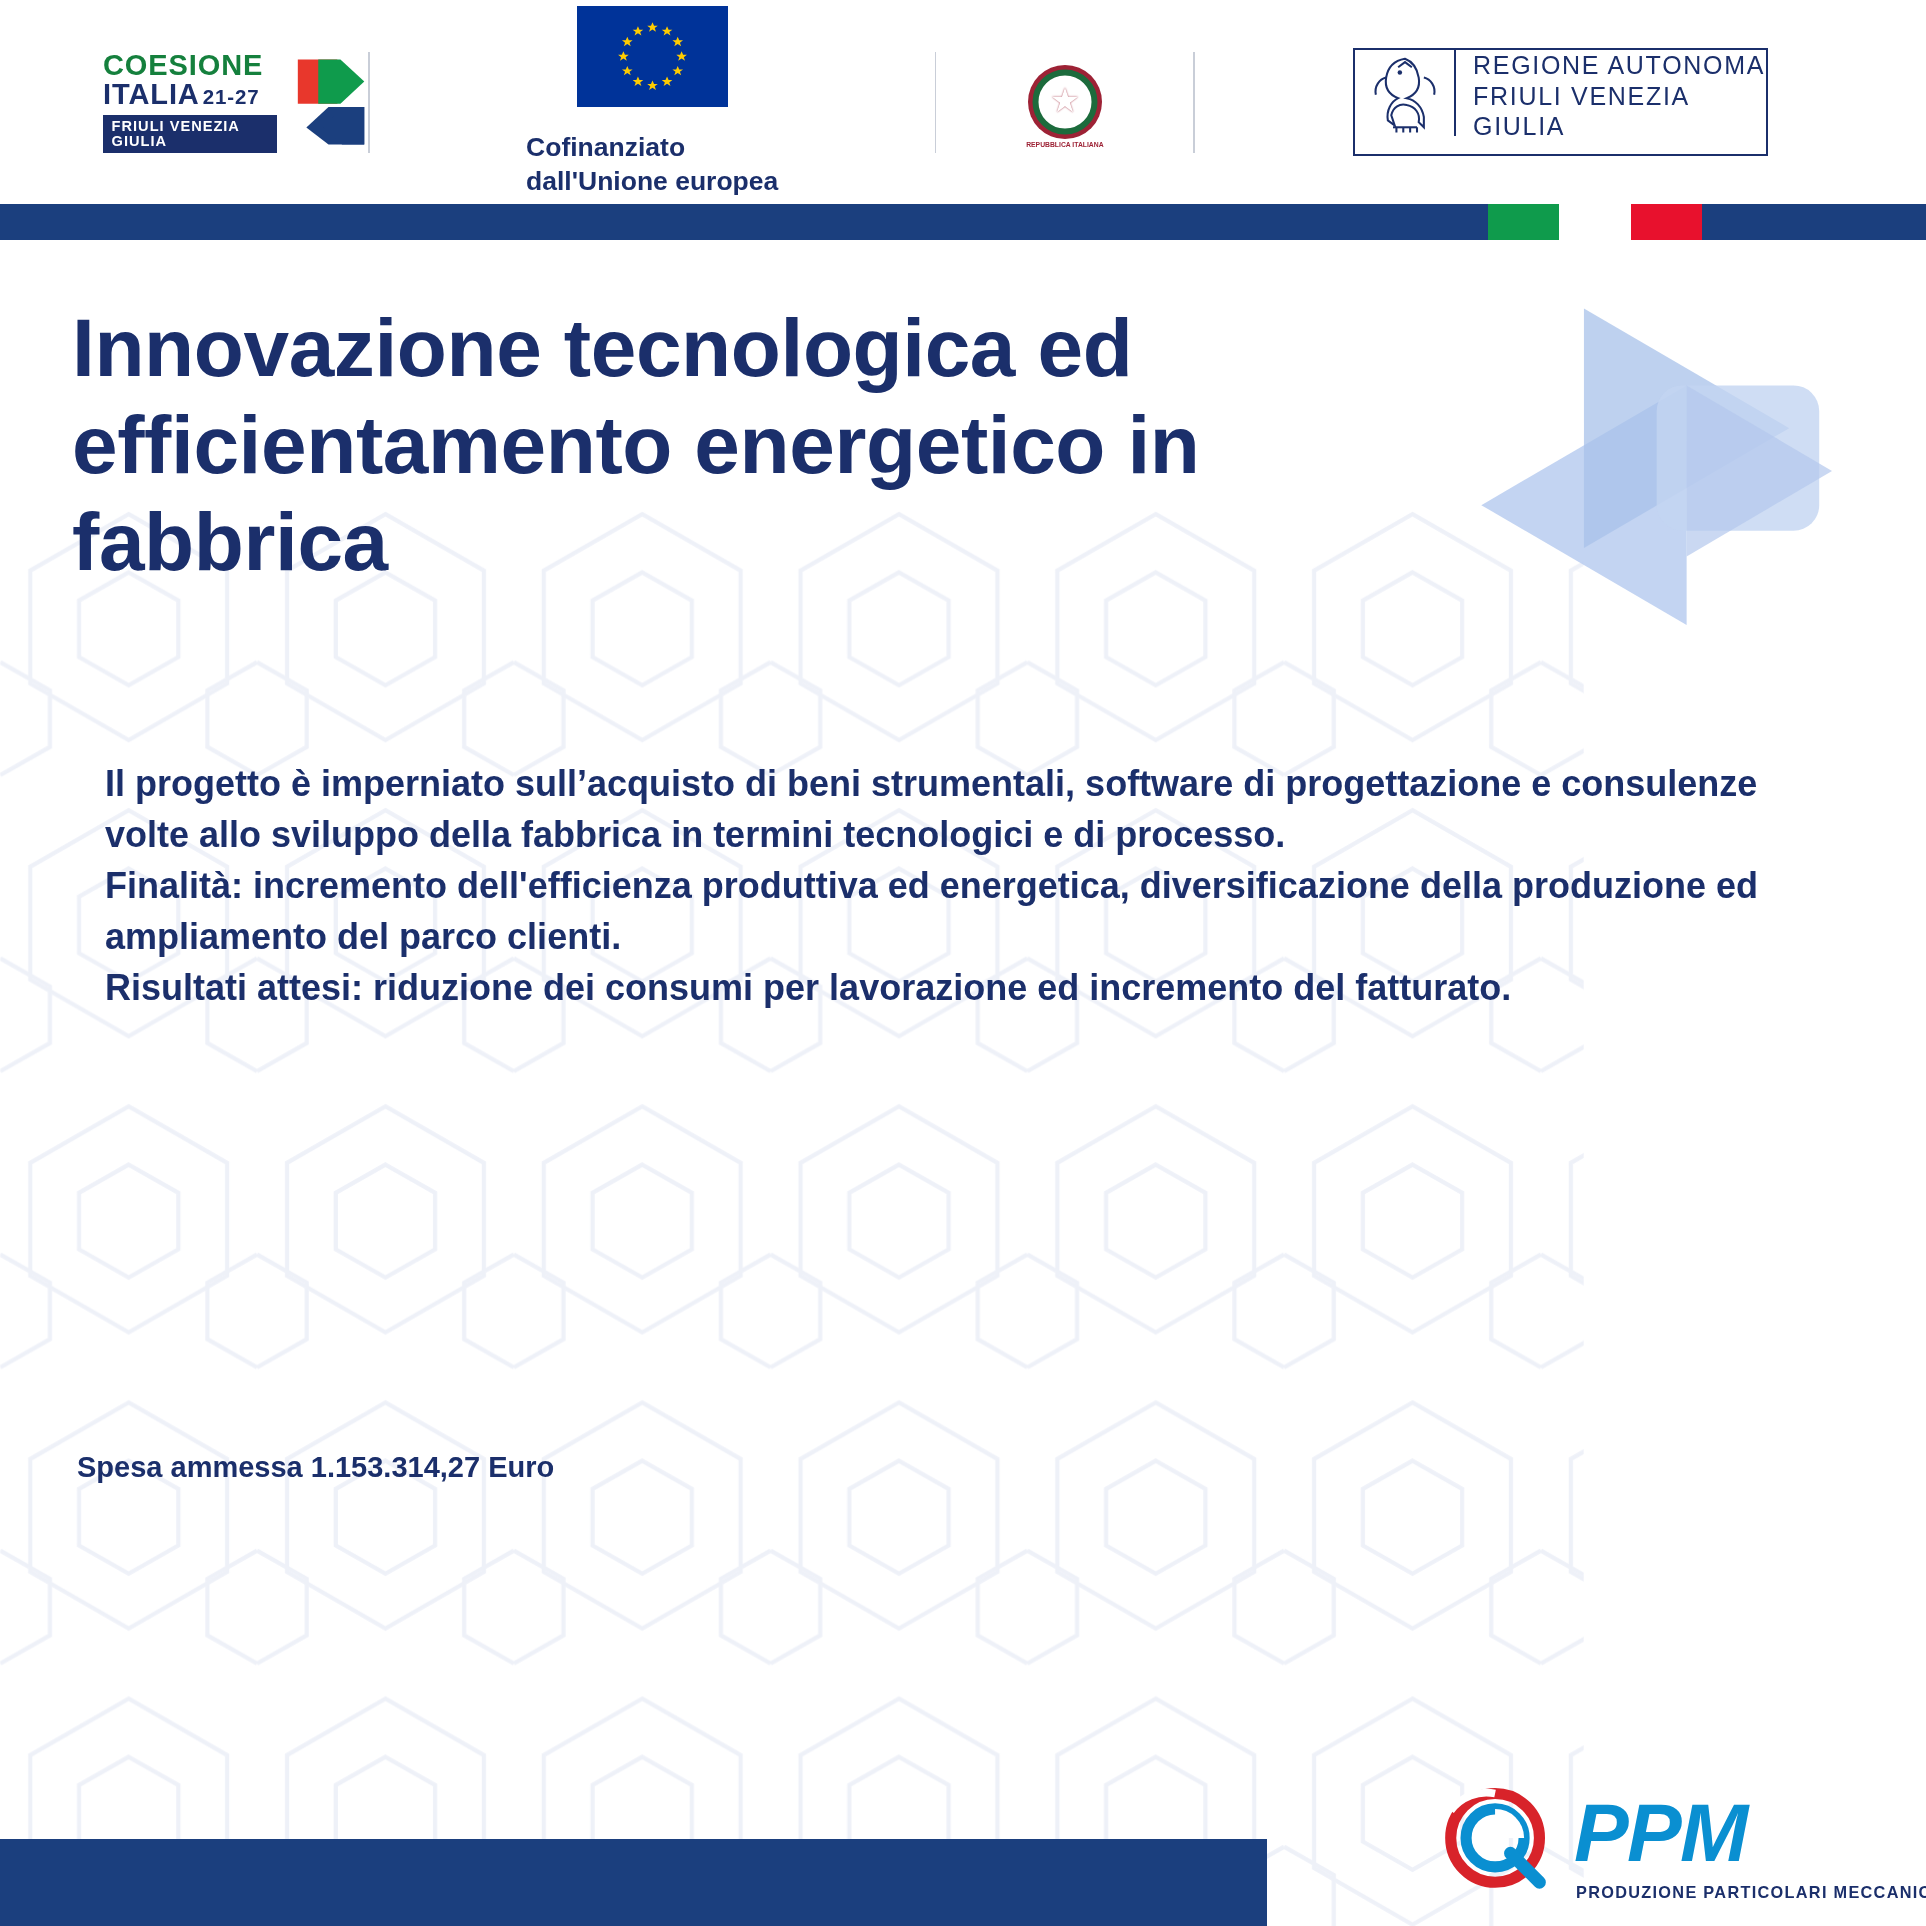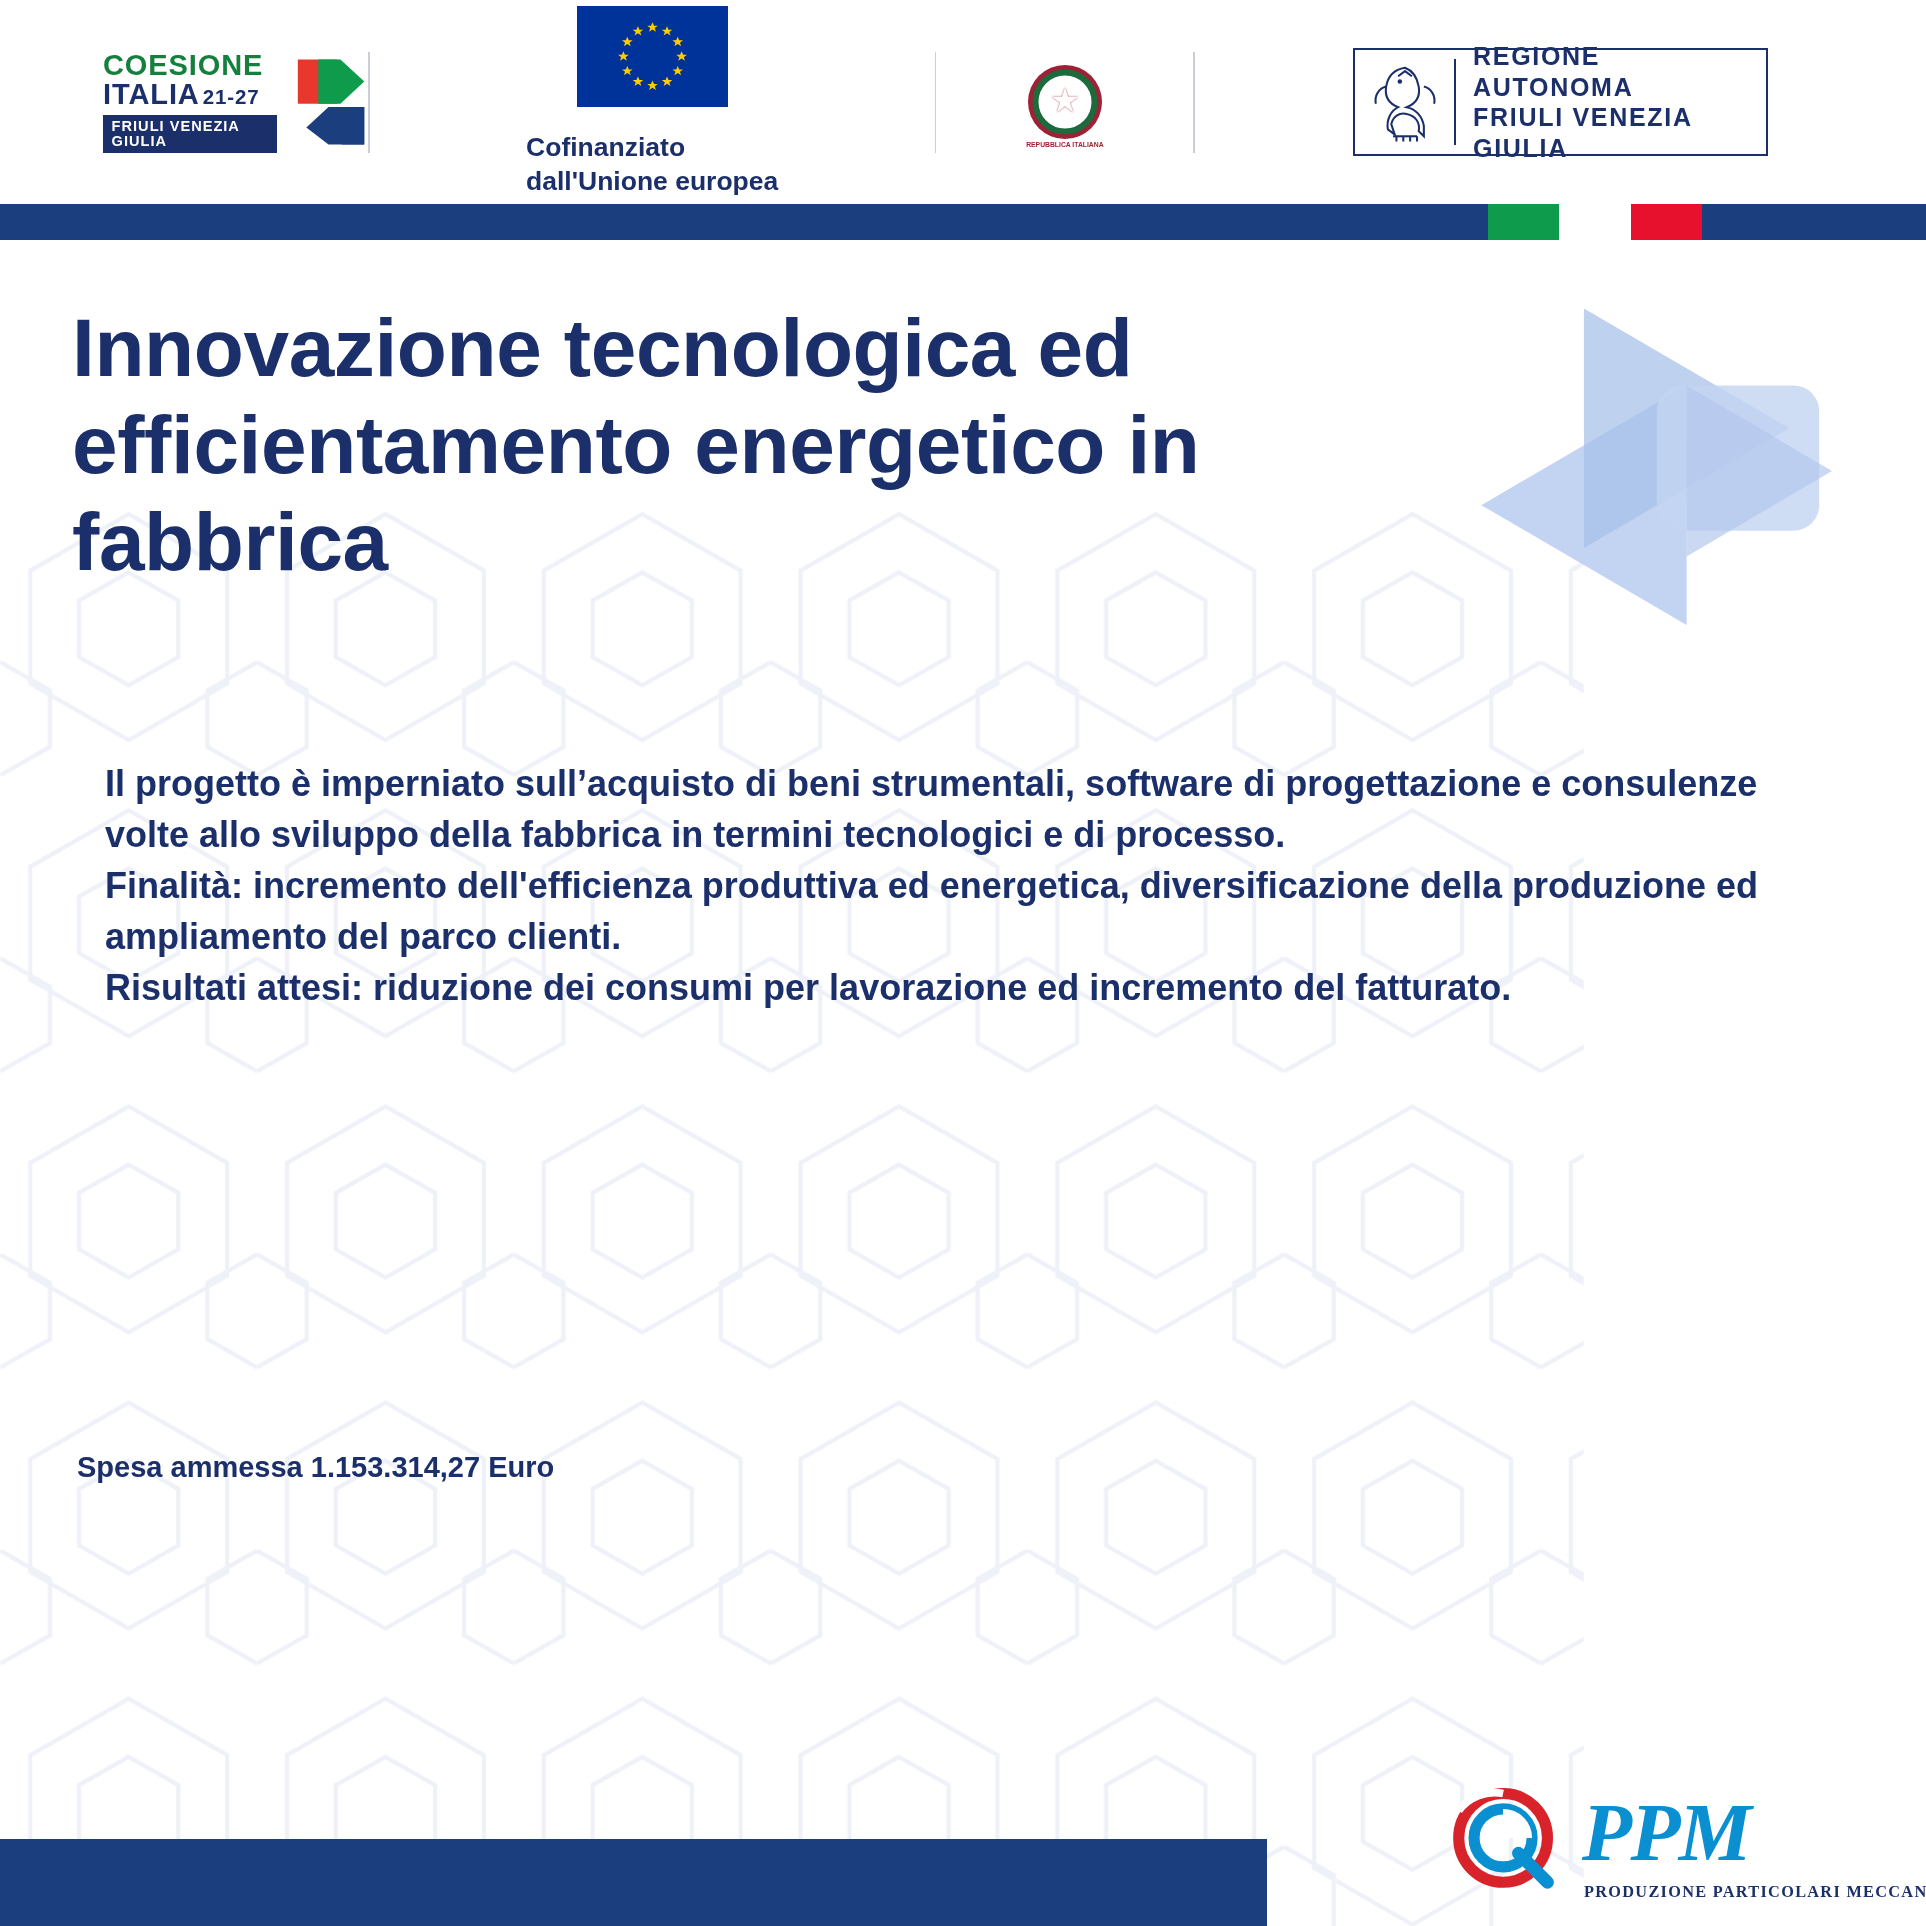--- a/index.html
+++ b/index.html
@@ -135,24 +135,23 @@
     color: #9d2235;
     white-space: nowrap;
     font-weight: bold;
   }
 
   
   .reg-slot { flex: 1; display:flex; align-items:center; justify-content:center; }
   .reg-box {
     border: 2.6px solid #1b2f6b;
     display: flex;
-    align-items: center;
+    align-items: flex-start;
     height: 104px;
     width: 411px;
-    font-weight: bold;
   }
   .reg-eagle {
     width: 101px;
     display: flex;
     align-items: center;
     justify-content: center;
     border-right: 2.6px solid #1b2f6b;
     box-sizing: border-box;
   }
   .reg-name {
@@ -249,25 +248,24 @@
   .footer-bar {
     position: absolute;
     left: 0;
     bottom: 0;
     width: 1267px;
     height: 87px;
     background: #1b3f7e;
   }
   .ppm-logo {
     position: absolute;
-    right: 60px;
+    right: 68px;
     bottom: 8.6px;
     width: 428px;
     height: 137px;
-    font-family: Liberation Serif, serif;
   }
   .ppm-text {
     position: absolute;
     left: 144px;
     top: 12px;
     font-size: 82px;
     font-weight: bold;
     font-style: italic;
     color: #0a8fd1;
     letter-spacing: -1.7px;

